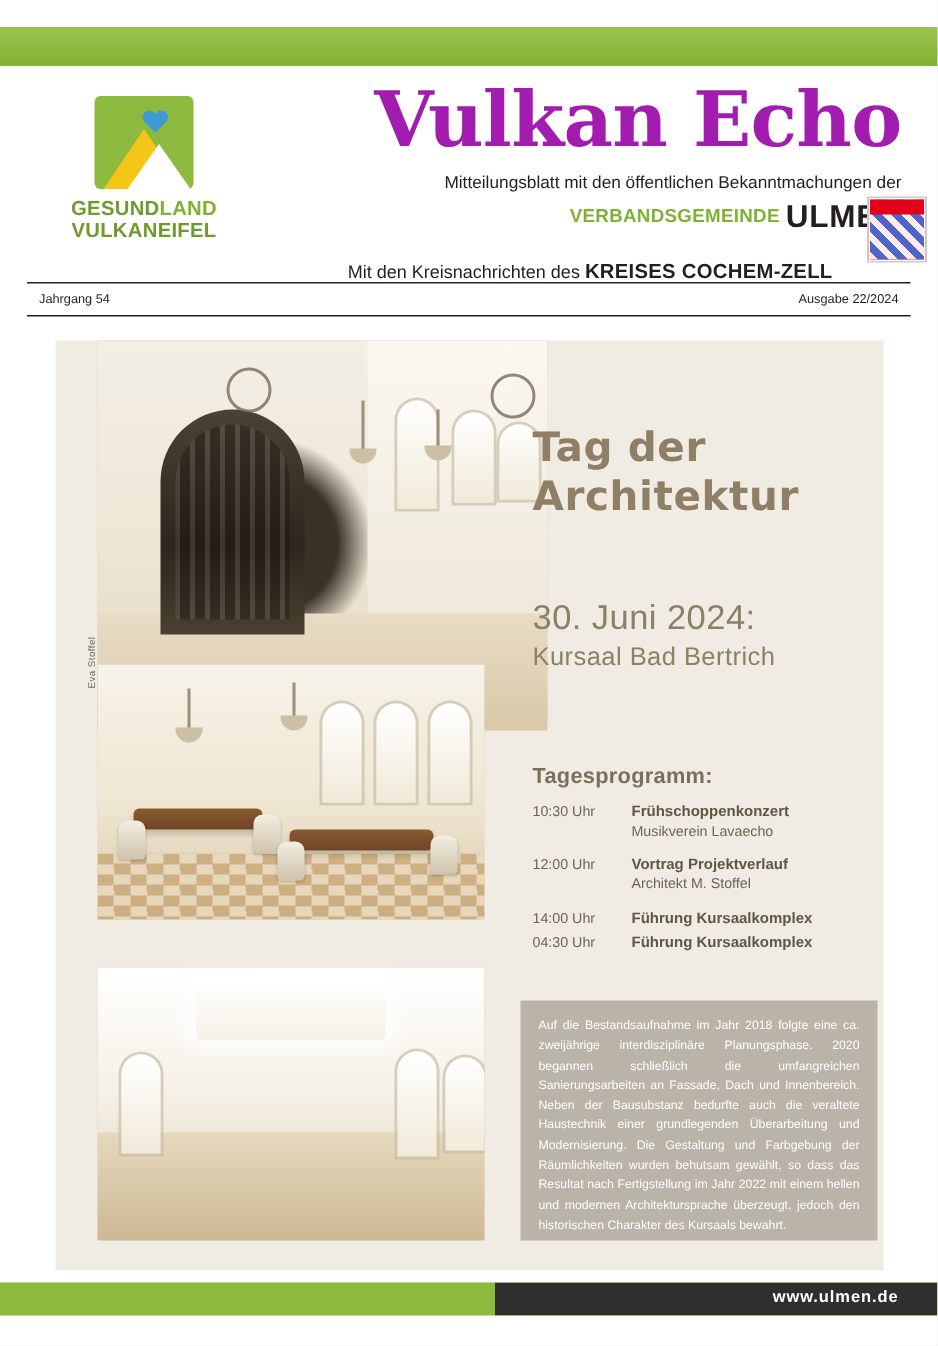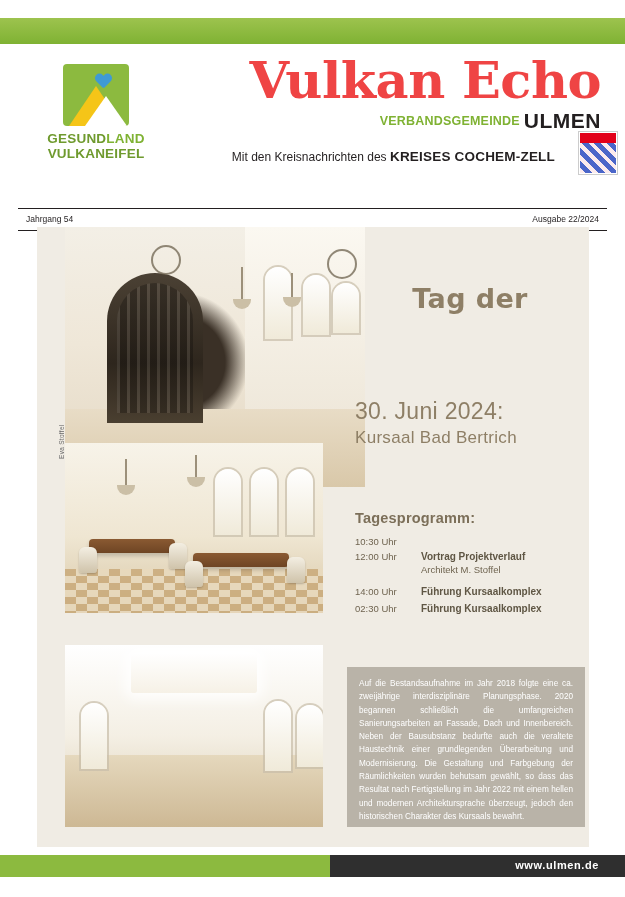--- a/index.html
+++ b/index.html
@@ -120,21 +120,21 @@
   .title-block {
     position: absolute;
     left: 150px;
     top: 10px;
     width: 455px;
   }
   .paper-title {
     font-family: "DejaVu Serif", serif;
     font-weight: bold;
     font-size: 51px;
-    color: #ef4444;
+    color: #a21caf;
     letter-spacing: -0.5px;
     text-align: right;
     line-height: 1.02;
     margin: 0;
     padding-right: 4px;
   }
   .subtitle-1 {
     text-align: right;
     font-size: 11.5px;
     color: #231f20;
@@ -189,21 +189,21 @@
     color: #231f20;
     margin-top: 14px;
     padding-right: 50px;
     line-height: 1.3;
   }
   .subtitle-3 .kz { font-weight: bold; font-size: 13.5px; letter-spacing: .2px; }
 
   
   .issue-line {
     position: absolute;
-    top: 208px;
+    top: 188px;
     left: 18px;
     width: 589px;
     height: 21px;
     border-top: 1.2px solid #231f20;
     border-bottom: 1.2px solid #231f20;
     font-size: 8.5px;
     color: #231f20;
   }
   .issue-line > div {
     position: absolute;
@@ -328,21 +328,20 @@
   }
 
   
   .event-title {
     position: absolute;
     left: 318px;
     top: 56px;
     width: 230px;
     color: #8a7b63;
     font-family: "DejaVu Sans", sans-serif;
-    text-align: center;
   }
   .event-title .line {
     font-size: 27px;
     font-weight: bold;
     letter-spacing: .4px;
     line-height: 1.22;
     color: #8e7f66;
   }
   .event-date {
     position: absolute;
@@ -464,20 +463,21 @@
       <div class="heart"></div>
     </div>
     <div class="logo-text1">
       <span class="g1">GESUND</span><span class="g2">LAND</span>
     </div>
     <div class="logo-text2">VULKANEIFEL</div>
   </div>
 
   <div class="title-block">
     <h1 class="paper-title">Vulkan Echo</h1>
+    <div class="subtitle-1">Mitteilungsblatt mit den öffentlichen Bekanntmachungen der</div>
     <div class="subtitle-2">
       <span class="vg">VERBANDSGEMEINDE</span><span class="ulmen">ULMEN</span>
     </div>
     <div class="subtitle-3">
       <span>Mit den Kreisnachrichten des</span>
       <span class="kz">KREISES COCHEM-ZELL</span>
     </div>
   </div>
 
   <div class="crest">
@@ -529,51 +529,56 @@
     <div class="shade"></div>
     <div class="ceiling-panel"></div>
     <div class="floorlow"></div>
     <div class="win" style="left:200px; top:56px; height:70px;"></div>
     <div class="win" style="left:232px; top:60px; height:62px;"></div>
     <div class="win" style="left:16px; top:58px; height:66px;"></div>
   </div>
 
   <div class="event-title">
     <div class="line">Tag der</div>
+    <div class="line">Architektur</div>
   </div>
 
   <div class="event-date">
     <div class="d1">30. Juni 2024:</div>
     <div class="d2">Kursaal Bad Bertrich</div>
   </div>
 
   <div class="programme">
     <h3>Tagesprogramm:</h3>
 
     <div class="prow">
       <div class="time">10:30 Uhr</div>
+      <div class="desc">
+        <b>Frühschoppenkonzert</b>
+        <span>Musikverein Lavaecho</span>
+      </div>
     </div>
 
     <div class="prow">
       <div class="time">12:00 Uhr</div>
       <div class="desc">
         <b>Vortrag Projektverlauf</b>
         <span>Architekt M. Stoffel</span>
       </div>
     </div>
 
     <div class="prow">
       <div class="time">14:00 Uhr</div>
       <div class="desc">
         <b>Führung Kursaalkomplex</b>
       </div>
     </div>
 
     <div class="prow">
-      <div class="time">02:30 Uhr</div>
+      <div class="time">04:30 Uhr</div>
       <div class="desc">
         <b>Führung Kursaalkomplex</b>
       </div>
     </div>
   </div>
 
   <div class="textbox">Auf die Bestandsaufnahme im Jahr 2018 folgte eine ca. zweijährige interdisziplinäre Planungsphase. 2020 begannen schließlich die umfangreichen Sanierungsarbeiten an Fassade, Dach und Innenbereich. Neben der Bausubstanz bedurfte auch die veraltete Haustechnik einer grundlegenden Überarbeitung und Modernisierung. Die Gestaltung und Farbgebung der Räumlichkeiten wurden behutsam gewählt, so dass das Resultat nach Fertigstellung im Jahr 2022 mit einem hellen und modernen Architektursprache überzeugt, jedoch den historischen Charakter des Kursaals bewahrt.</div>
 </div>
 
 <div class="footer-green"></div>

